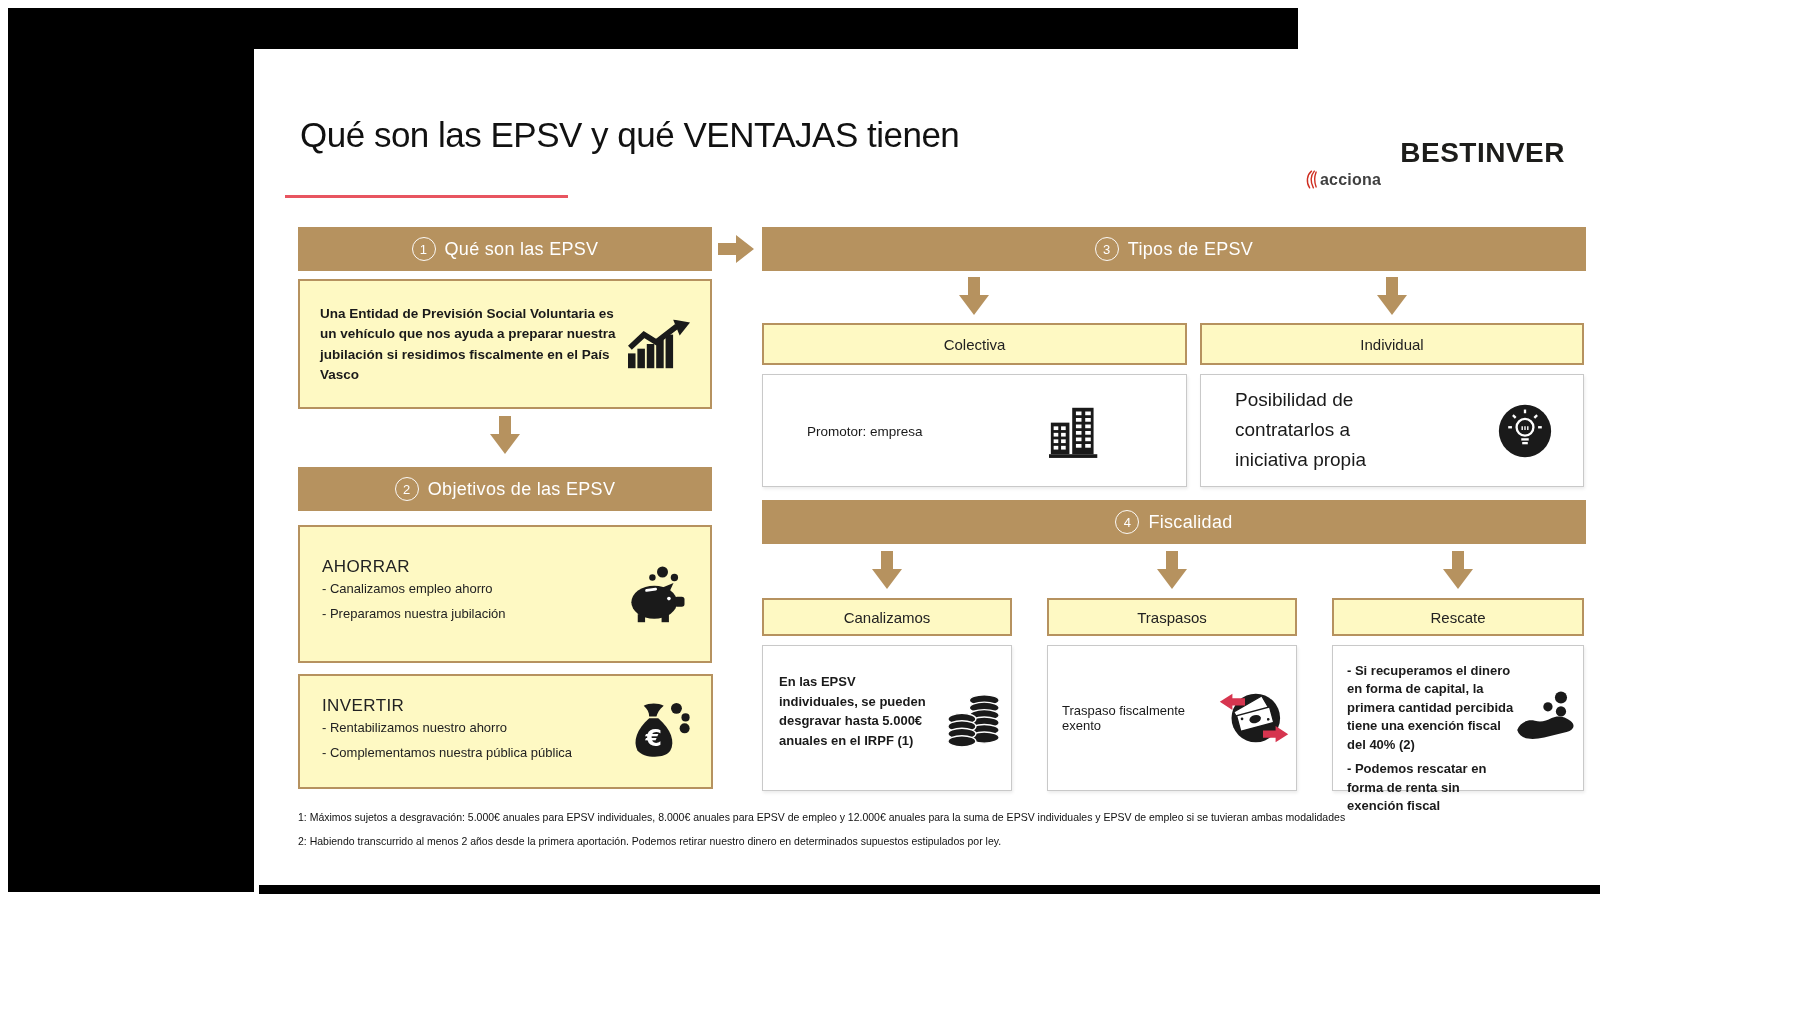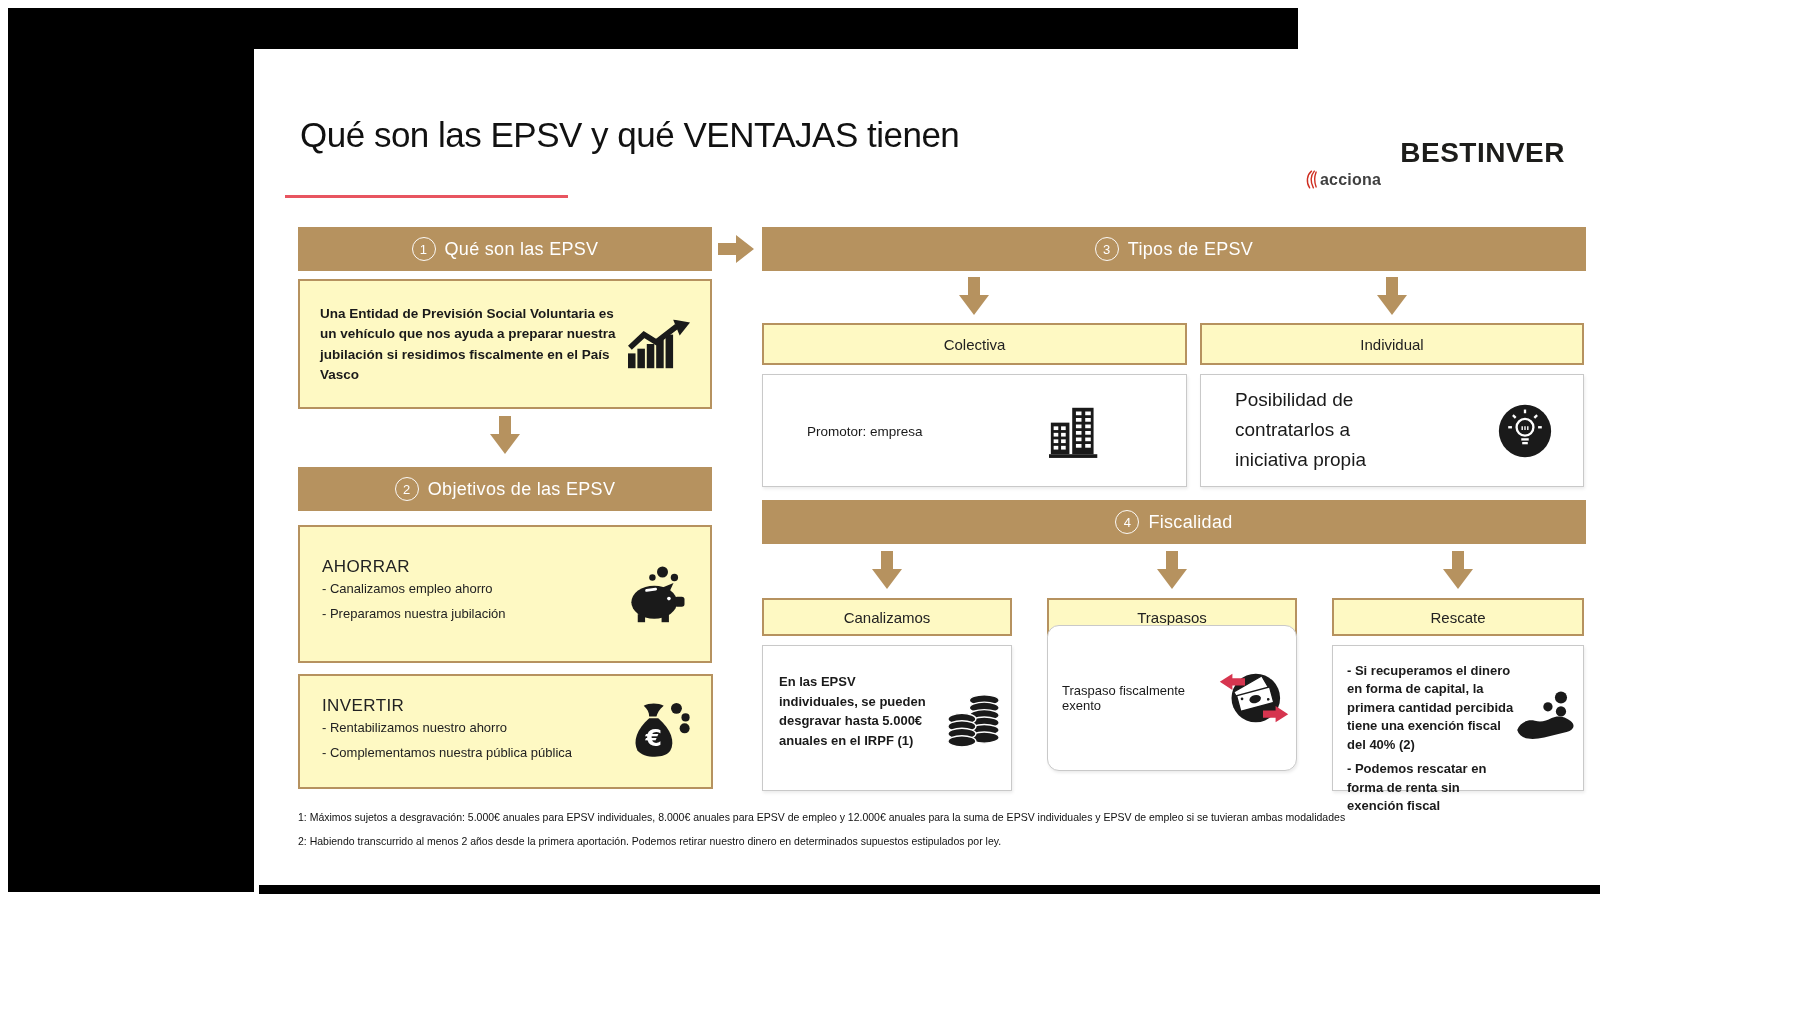--- a/index.html
+++ b/index.html
@@ -44,21 +44,21 @@
   #colectiva-body{left:508px;top:279px;width:425px;height:113px;}
   #individual-body{left:946px;top:279px;width:384px;height:113px;}
   #colectiva-text{left:44px;top:50%;transform:translateY(-50%);font-size:13.5px;}
   #colectiva-icon{right:85px;top:50%;transform:translateY(-50%);}
   #individual-text{left:34px;top:50%;transform:translateY(-50%);width:185px;font-size:19px;line-height:1.6;}
   #individual-icon{right:30px;top:50%;transform:translateY(-50%);}
   #aportaciones-hdr{left:508px;top:503px;width:250px;height:38px;}
   #traspasos-hdr{left:793px;top:503px;width:250px;height:38px;}
   #rescate-hdr{left:1078px;top:503px;width:252px;height:38px;}
   #aportaciones-body{left:508px;top:550px;width:250px;height:146px;}
-  #traspasos-body{left:793px;top:530px;width:250px;height:146px;border-radius:12px;}
+  #traspasos-body{left:793px;top:550px;width:250px;height:146px;}
   #rescate-body{left:1078px;top:550px;width:252px;height:146px;}
   #aportaciones-text{left:16px;top:26px;width:158px;font-size:13px;font-weight:bold;line-height:1.5;}
   #aportaciones-icon{right:10px;top:50%;transform:translateY(-50%);}
   #traspasos-text{left:14px;top:50%;transform:translateY(-50%);width:145px;font-size:13px;}
   #traspasos-icon{right:6px;top:50%;transform:translateY(-50%);}
   #rescate-text{left:14px;top:16px;width:168px;font-size:13px;font-weight:bold;line-height:1.42;}
   #rescate-text .para{margin-bottom:6px;}
   #rescate-icon{right:5px;top:50%;transform:translateY(-50%);}
   
   .gold-shape{fill:var(--gold,#b6925f);}

